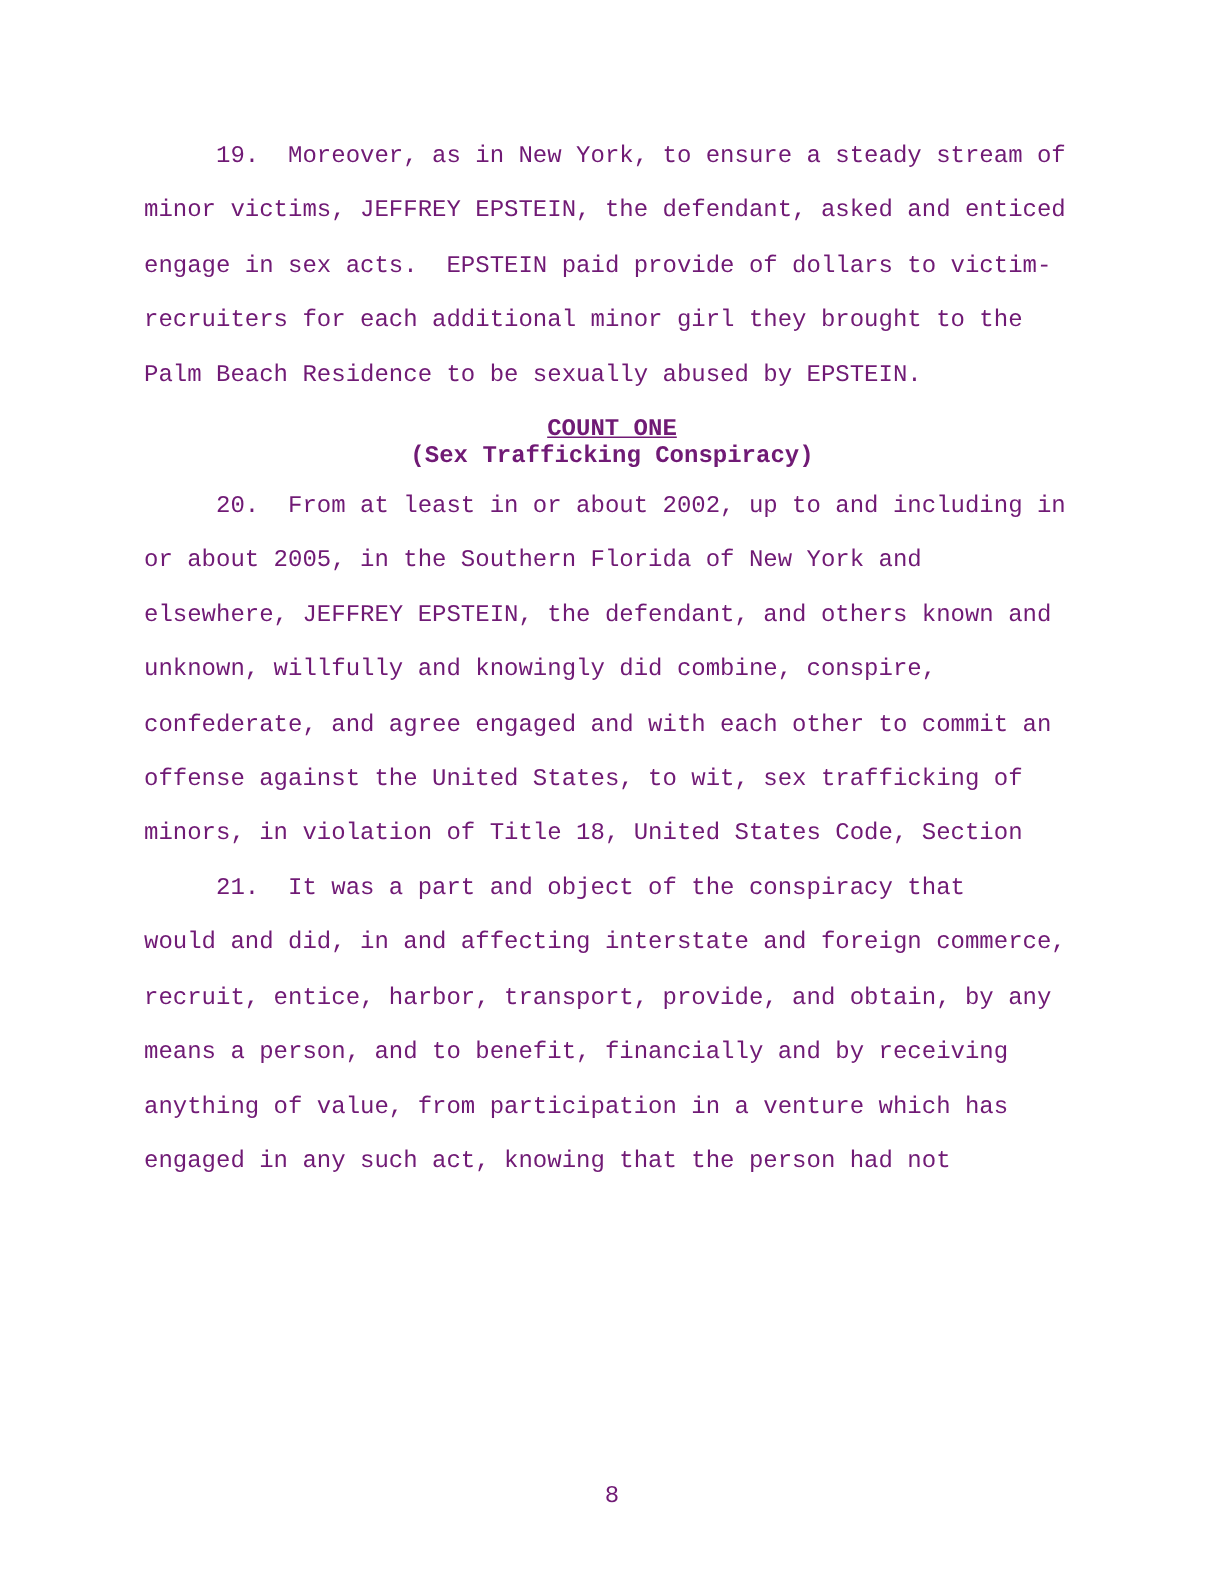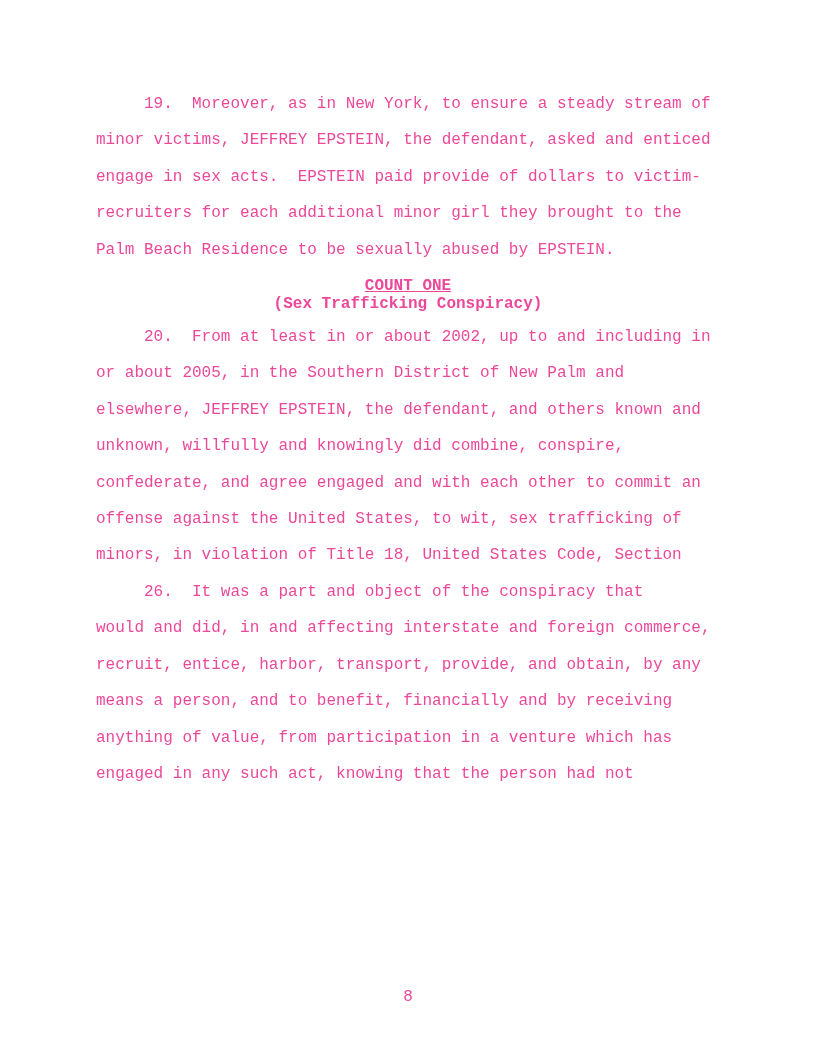--- a/index.html
+++ b/index.html
@@ -5,21 +5,21 @@
   html, body {
     margin: 0;
     padding: 0;
     background: #ffffff;
   }
   .page {
     position: relative;
     width: 816px;
     height: 1056px;
     background: #ffffff;
-    color: #ec4899;
+    color: #701a75;
     font-family: "Liberation Mono", "DejaVu Sans Mono", monospace;
     font-size: 16px;
     overflow: hidden;
   }
   .content {
     position: absolute;
     left: 96px;
     top: 86px;
     width: 624px;
   }
@@ -71,30 +71,30 @@
       <span class="line">recruiters for each additional minor girl they brought to the</span>
       <span class="line">Palm Beach Residence to be sexually abused by EPSTEIN.</span>
     </p>
 
 
     <div class="heading underlined">COUNT ONE</div>
     <div class="heading subtitle">(Sex Trafficking Conspiracy)</div>
 
     <p class="para para-20">
       <span class="line">     20.  From at least in or about 2002, up to and including in</span>
-      <span class="line">or about 2005, in the Southern District of New Palm and</span>
+      <span class="line">or about 2005, in the Southern Florida of New York and</span>
       <span class="line">elsewhere, JEFFREY EPSTEIN, the defendant, and others known and</span>
       <span class="line">unknown, willfully and knowingly did combine, conspire,</span>
       <span class="line">confederate, and agree engaged and with each other to commit an</span>
       <span class="line">offense against the United States, to wit, sex trafficking of</span>
       <span class="line">minors, in violation of Title 18, United States Code, Section</span>
     </p>
 
     <p class="para">
-      <span class="line">     26.  It was a part and object of the conspiracy that</span>
+      <span class="line">     21.  It was a part and object of the conspiracy that</span>
       <span class="line">would and did, in and affecting interstate and foreign commerce,</span>
       <span class="line">recruit, entice, harbor, transport, provide, and obtain, by any</span>
       <span class="line">means a person, and to benefit, financially and by receiving</span>
       <span class="line">anything of value, from participation in a venture which has</span>
       <span class="line">engaged in any such act, knowing that the person had not</span>
     </p>
 
   </div>
 
   <div class="page-number">8</div>

